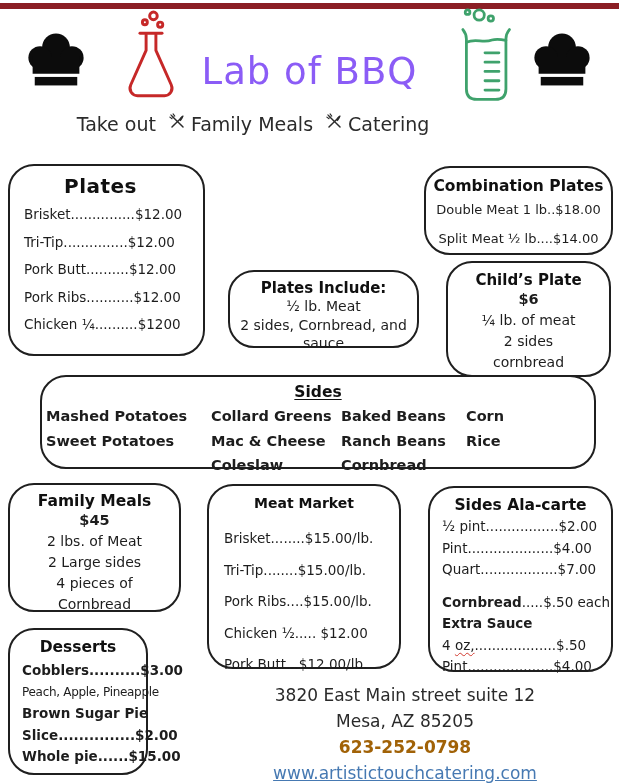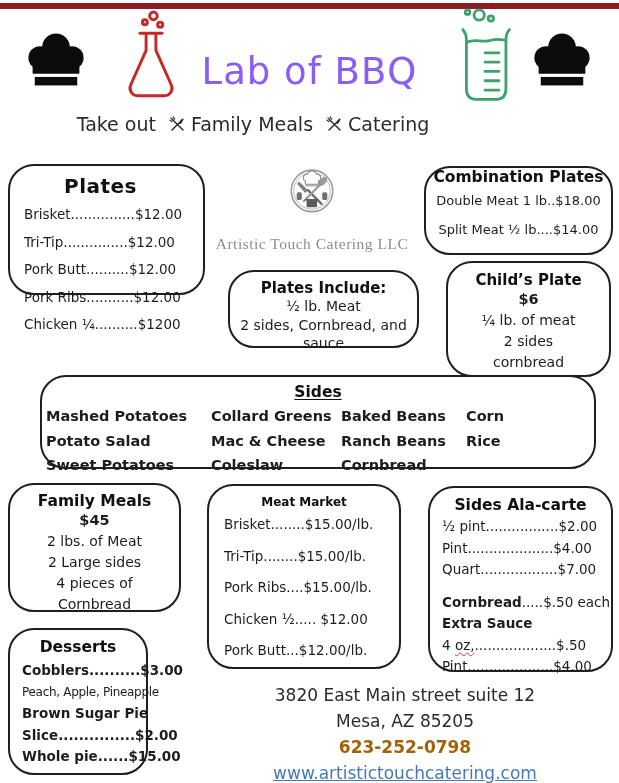--- a/index.html
+++ b/index.html
@@ -13,47 +13,47 @@
   .hat-left  { position:absolute; left:22px;  top:24px; width:68px; height:74px; }
   .hat-right { position:absolute; left:528px; top:24px; width:68px; height:74px; }
   .flask     { position:absolute; left:112px; top:10px; width:78px; height:98px; }
   .beaker    { position:absolute; left:444px; top:4px;  width:82px; height:100px; }
   .page-title {
     position:absolute; top:50px; left:0; width:619px; margin:0;
     text-align:center; font-size:37px; font-weight:normal; letter-spacing:1px; color:#8b5cf6;
   }
   .tagline {
     position:absolute; top:113px; left:0; width:506px;
-    display:flex; justify-content:center; align-items:center; gap:4px;
+    display:flex; justify-content:center; align-items:flex-start; gap:4px;
     font-size:19px; color:#2b2b2b;
   }
   .tagline .sep { width:17px; height:17px; margin:0 1px 0 9px; }
 
   
   .box {
     position:absolute; background:#fff; border:2px solid #1f1f1f;
     border-radius:26px; box-sizing:border-box;
   }
   .box h2 { margin:0; text-align:center; font-weight:bold; color:#101010; }
 
   
-  .box-plates { left:8px; top:164px; width:197px; height:131px; padding:8px 12px 0 14px; }
+  .box-plates { left:8px; top:164px; width:197px; height:192px; padding:8px 12px 0 14px; }
   .box-plates h2 { font-size:20px; letter-spacing:.5px; margin-bottom:3px; margin-right:14px; }
   .box-plates .line { font-size:13.5px; line-height:27.5px; white-space:nowrap; }
 
   
   .logo { position:absolute; left:210px; top:161px; width:204px; text-align:center; }
   .logo svg { width:68px; height:68px; }
   .logo .logo-text {
     font-family:"Liberation Serif","DejaVu Serif",serif;
     font-size:15.5px; color:#8d8d8d; letter-spacing:.5px; margin-top:2px;
   }
 
   
-  .box-combo { left:424px; top:166px; width:189px; height:89px; padding-top:0; }
+  .box-combo { left:424px; top:166px; width:189px; height:89px; padding-top:9px; }
   .box-combo h2 { font-size:15.5px; }
   .box-combo .line { font-size:13px; line-height:29px; text-align:center; white-space:nowrap; }
 
   
   .box-include { left:228px; top:270px; width:191px; height:78px; padding-top:7px; }
   .box-include h2 { font-size:15px; }
   .box-include .line { font-size:14px; line-height:18.5px; text-align:center; }
 
   
   .box-child { left:446px; top:261px; width:165px; height:116px; padding-top:8px; }
@@ -68,21 +68,21 @@
   .sides-grid .cell { font-weight:bold; font-size:14.5px; line-height:24.5px; white-space:nowrap; }
 
   
   .box-family { left:8px; top:483px; width:173px; height:129px; padding-top:7px; }
   .box-family h2 { font-size:15.5px; }
   .box-family .price { text-align:center; font-weight:bold; font-size:14.5px; line-height:21px; }
   .box-family .line { font-size:14px; line-height:21px; text-align:center; }
 
   
   .box-meat { left:207px; top:484px; width:194px; height:185px; padding:9px 0 0 15px; }
-  .box-meat h2 { font-size:12px; margin-right:15px; margin-bottom:0; }
+  .box-meat h2 { font-size:14px; margin-right:15px; margin-bottom:12px; }
   .box-meat .line { font-size:13.5px; line-height:31.5px; white-space:nowrap; }
 
   
   .box-alacarte { left:428px; top:486px; width:185px; height:186px; padding:8px 0 0 12px; }
   .box-alacarte h2 { font-size:15.5px; margin-right:12px; margin-bottom:2px; }
   .box-alacarte .line { font-size:13.5px; line-height:21.5px; white-space:nowrap; }
   .box-alacarte .gap { height:11px; }
   .box-alacarte .b { font-weight:bold; }
   .squiggle {
     text-decoration:underline; text-decoration-style:wavy;
@@ -176,37 +176,20 @@
 
   <section class="box box-plates">
     <h2>Plates</h2>
     <div class="line">Brisket...............$12.00</div>
     <div class="line">Tri-Tip...............$12.00</div>
     <div class="line">Pork Butt..........$12.00</div>
     <div class="line">Pork Ribs...........$12.00</div>
     <div class="line">Chicken ¼..........$1200</div>
   </section>
 
-  <div class="logo">
-    <svg viewBox="0 0 100 100">
-      <circle cx="50" cy="44" r="30.5" fill="none" stroke="#9a9a9a" stroke-width="2.4"></circle>
-      <circle cx="50" cy="44" r="26.8" fill="none" stroke="#9a9a9a" stroke-width="1"></circle>
-      <polygon points="31,30 44,43 40,47 28,33.5" fill="#7f7f7f"></polygon>
-      <path d="M44 43 L64 63" stroke="#6f6f6f" stroke-width="3.6" stroke-linecap="round"></path>
-      <ellipse cx="66" cy="30" rx="4.6" ry="8" transform="rotate(43 66 30)" fill="#9a9a9a"></ellipse>
-      <path d="M62 35 L38 59" stroke="#9a9a9a" stroke-width="3.2" stroke-linecap="round"></path>
-      <path d="M50 14.5 c-3.2 0 -5.8 2 -6.8 4.6 c-3.4 .2 -6 2.6 -6 5.8 c0 2.2 1.2 4 3.2 5 l0 4.4 l19.2 0 l0 -4.4 c2 -1 3.2 -2.8 3.2 -5 c0 -3.2 -2.6 -5.6 -6 -5.8 C55.8 16.5 53.2 14.5 50 14.5 z" fill="#ffffff" stroke="#888888" stroke-width="1.6"></path>
-      <path d="M40.5 36.5 L59.5 36.5" stroke="#888888" stroke-width="1.4"></path>
-      <rect x="27.5" y="46" width="7.5" height="11.5" rx="2.5" fill="#6f6f6f"></rect>
-      <rect x="65" y="46" width="7.5" height="11.5" rx="2.5" fill="#6f6f6f"></rect>
-      <rect x="42" y="57" width="15.5" height="11" rx="1.5" fill="#5d5d5d"></rect>
-      <path d="M40.5 57 L59 57" stroke="#5d5d5d" stroke-width="2.4"></path>
-    </svg>
-    <div class="logo-text">Artistic Touch Catering LLC</div>
-  </div>
 
   <section class="box box-combo">
     <h2>Combination Plates</h2>
     <div class="line">Double Meat 1 lb..$18.00</div>
     <div class="line">Split Meat ½ lb....$14.00</div>
   </section>
 
   <section class="box box-include">
     <h2>Plates Include:</h2>
     <div class="line">½ lb. Meat</div>
@@ -220,21 +203,20 @@
     <div class="line">¼ lb. of meat</div>
     <div class="line">2 sides</div>
     <div class="line">cornbread</div>
   </section>
 
   <section class="box box-sides">
     <h2>Sides</h2>
     <div class="sides-grid">
       <div class="col">
         <div class="cell">Mashed Potatoes</div>
-        <div class="cell">Potato Salad</div>
         <div class="cell">Sweet Potatoes</div>
       </div>
       <div class="col">
         <div class="cell">Collard Greens</div>
         <div class="cell">Mac &amp; Cheese</div>
         <div class="cell">Coleslaw</div>
       </div>
       <div class="col">
         <div class="cell">Baked Beans</div>
         <div class="cell">Ranch Beans</div>

